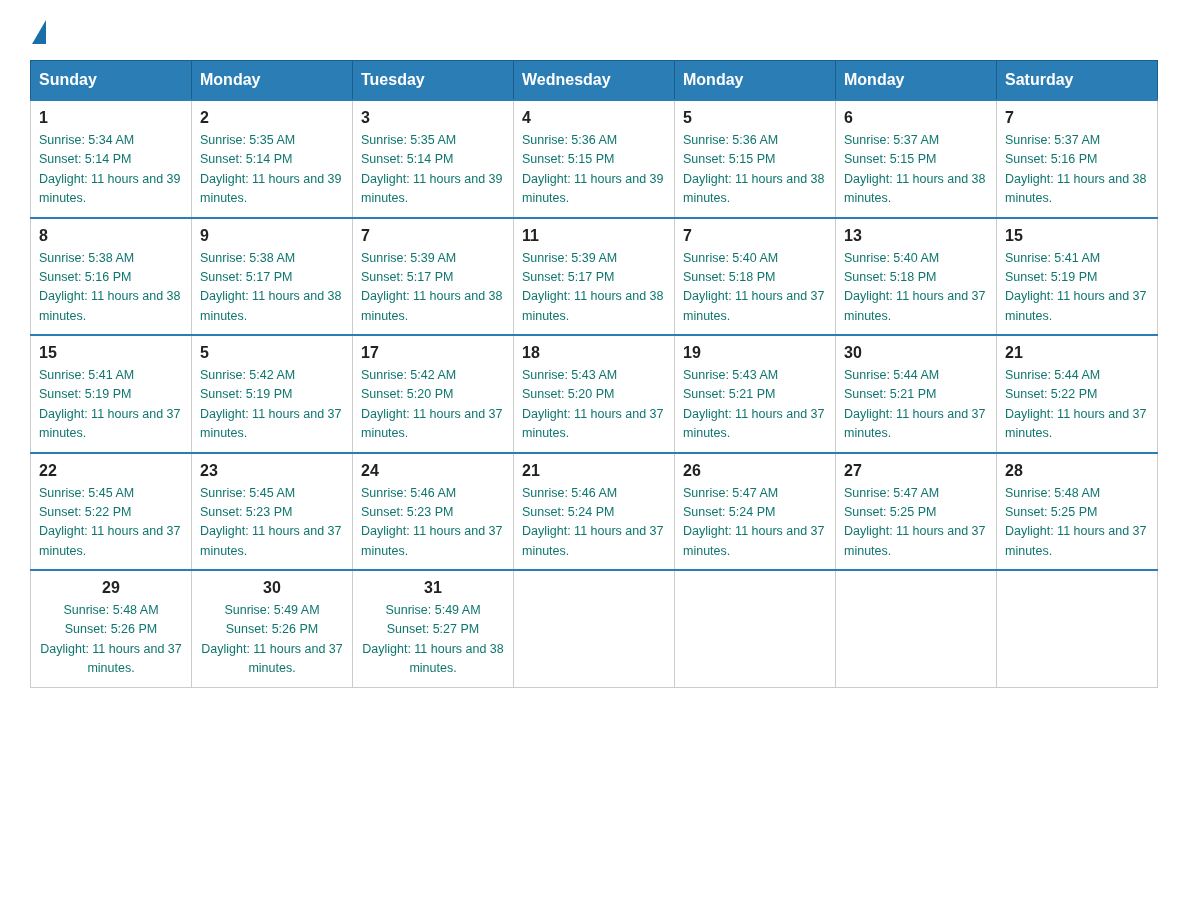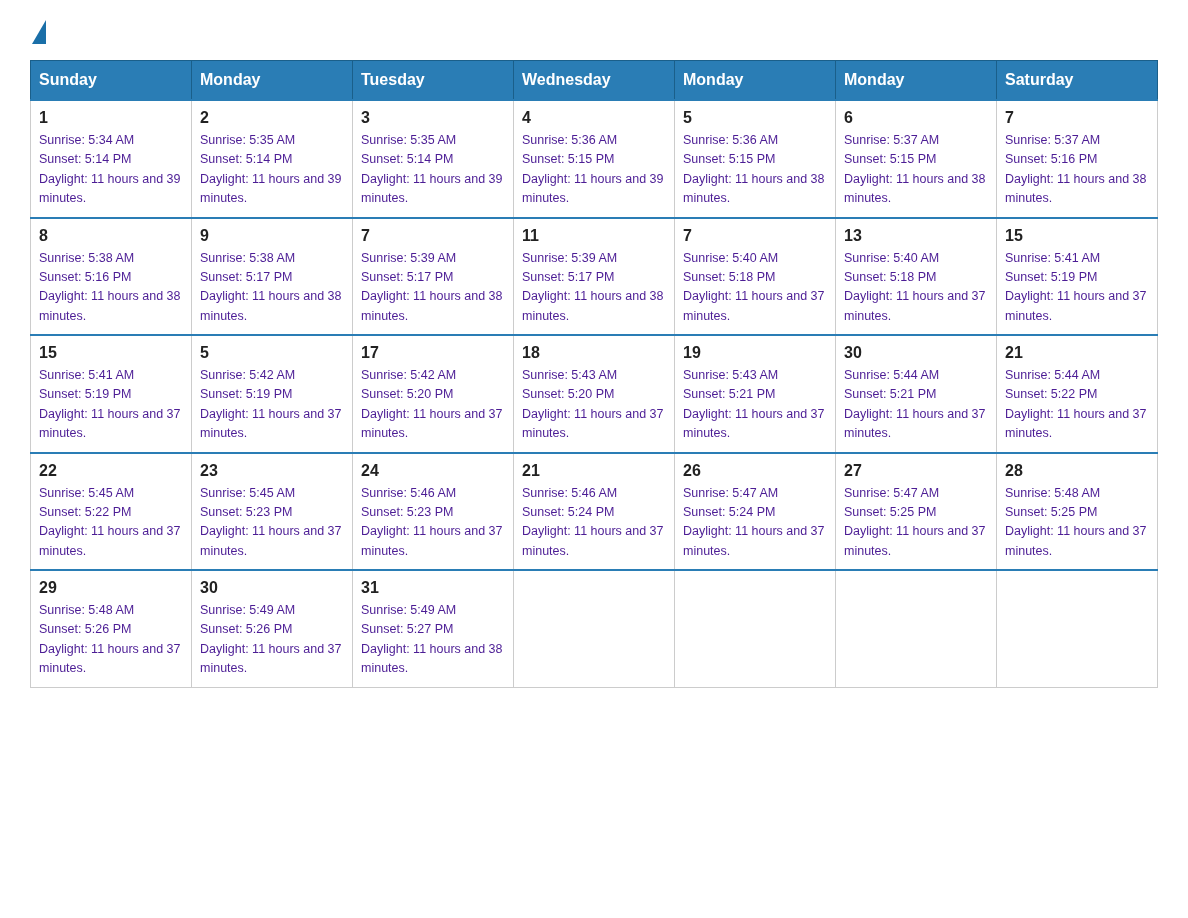--- a/index.html
+++ b/index.html
@@ -86,24 +86,25 @@
     .day-number {
       font-size: 16px;
       font-weight: bold;
       color: #222;
       display: block;
       margin-bottom: 4px;
     }
     .day-info {
       font-size: 12.5px;
       line-height: 1.55;
-      color: #4c1d95;
+      color: #0f766e;
     }
     tbody tr:last-child td {
       border-bottom: 1px solid #ccc;
+      text-align: center;
     }
   </style>
 </head>
 <body>
 
 <div class="header">
   <div class="logo-wrapper">
     <div class="logo-top-row">
       <span class="logo-text-general"></span>
       <span class="logo-triangle"></span>

